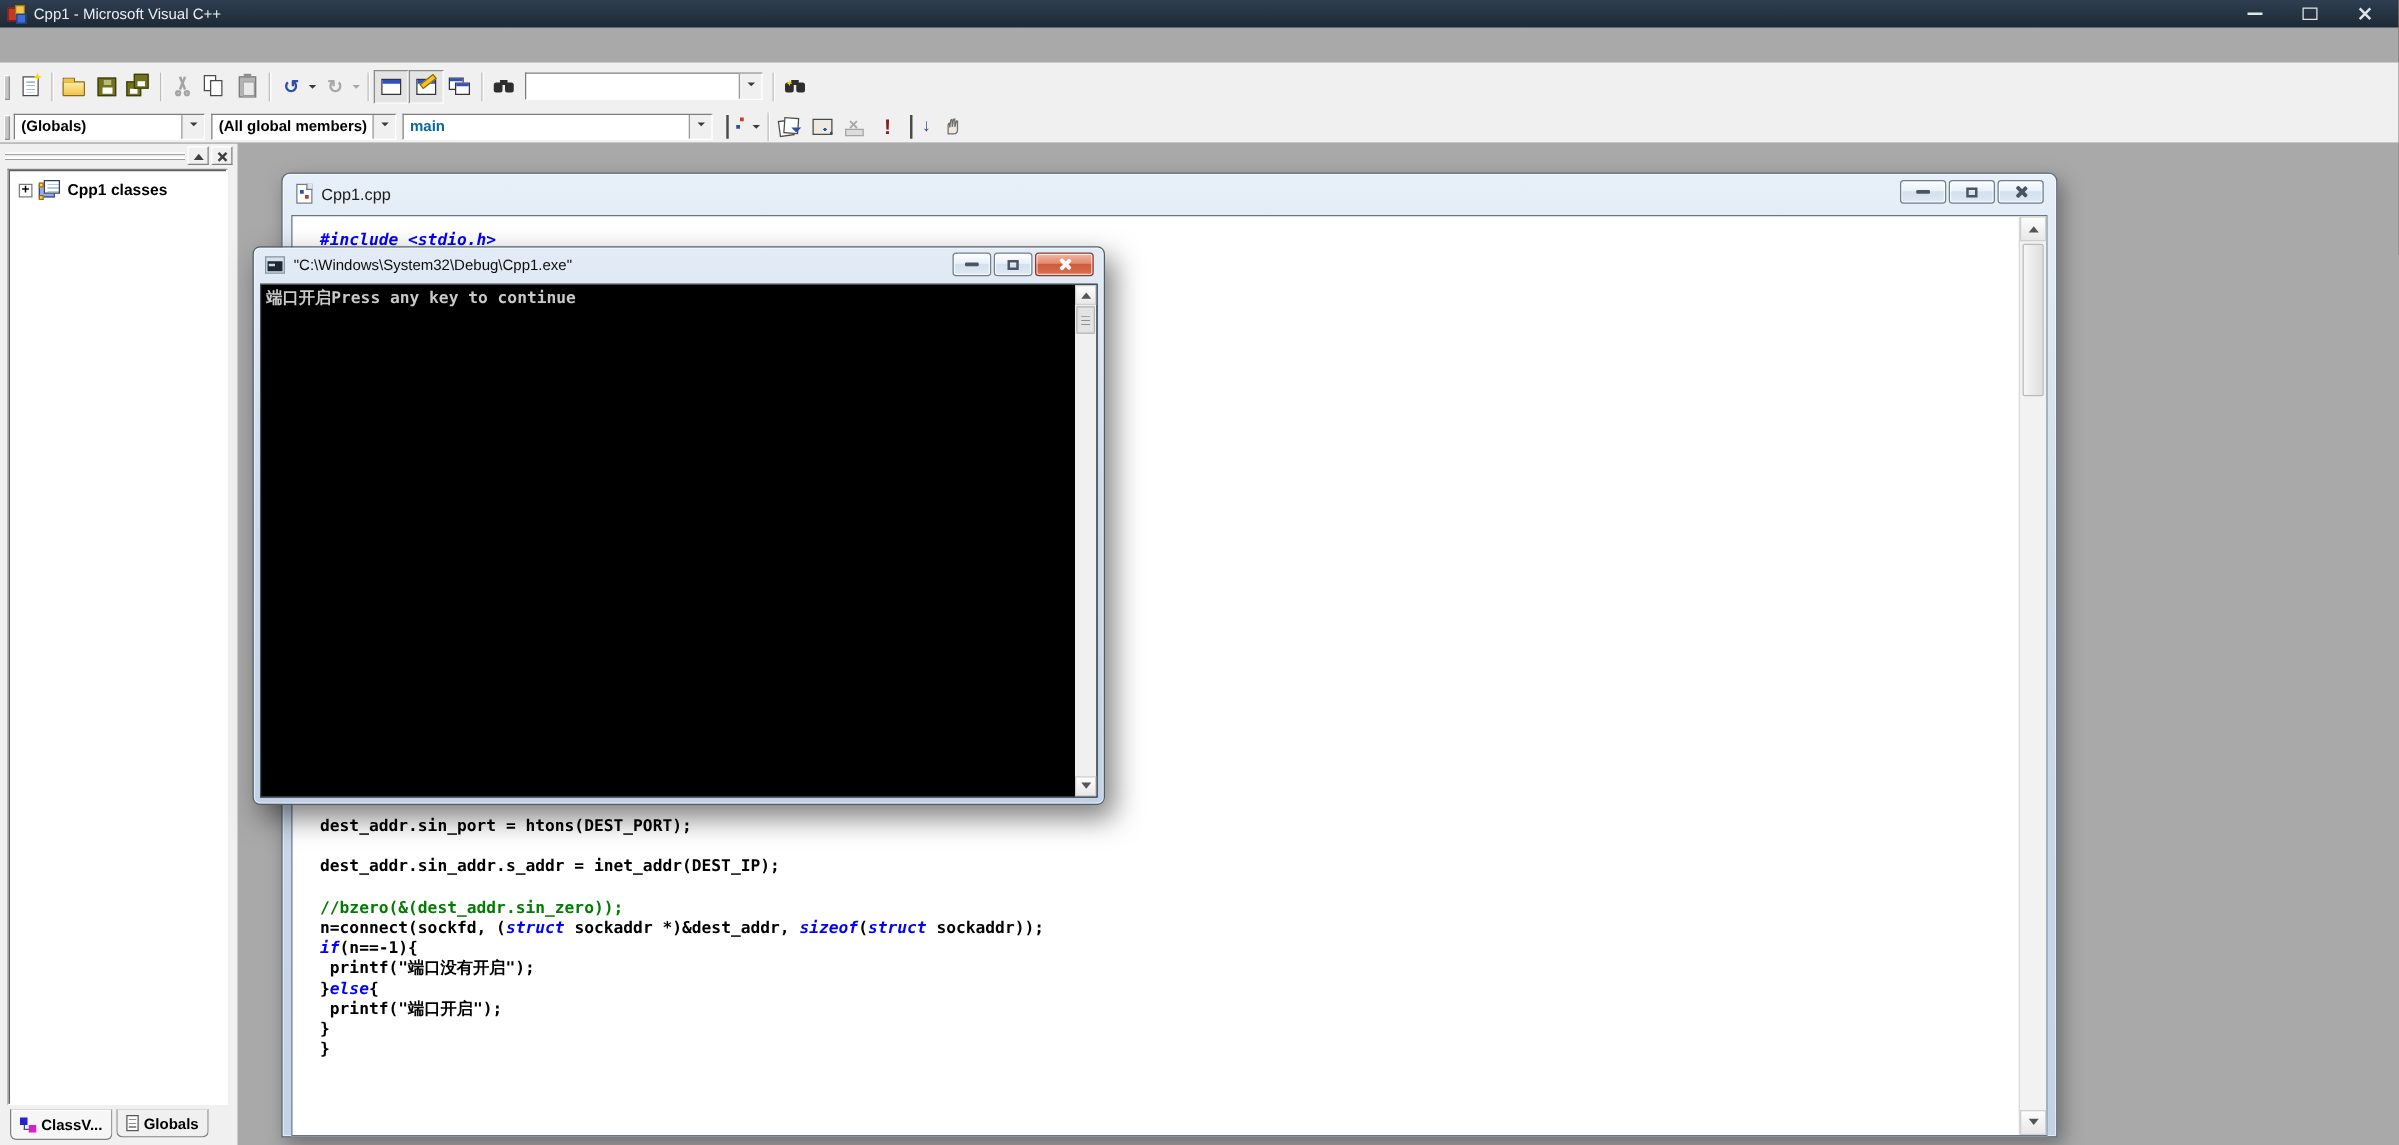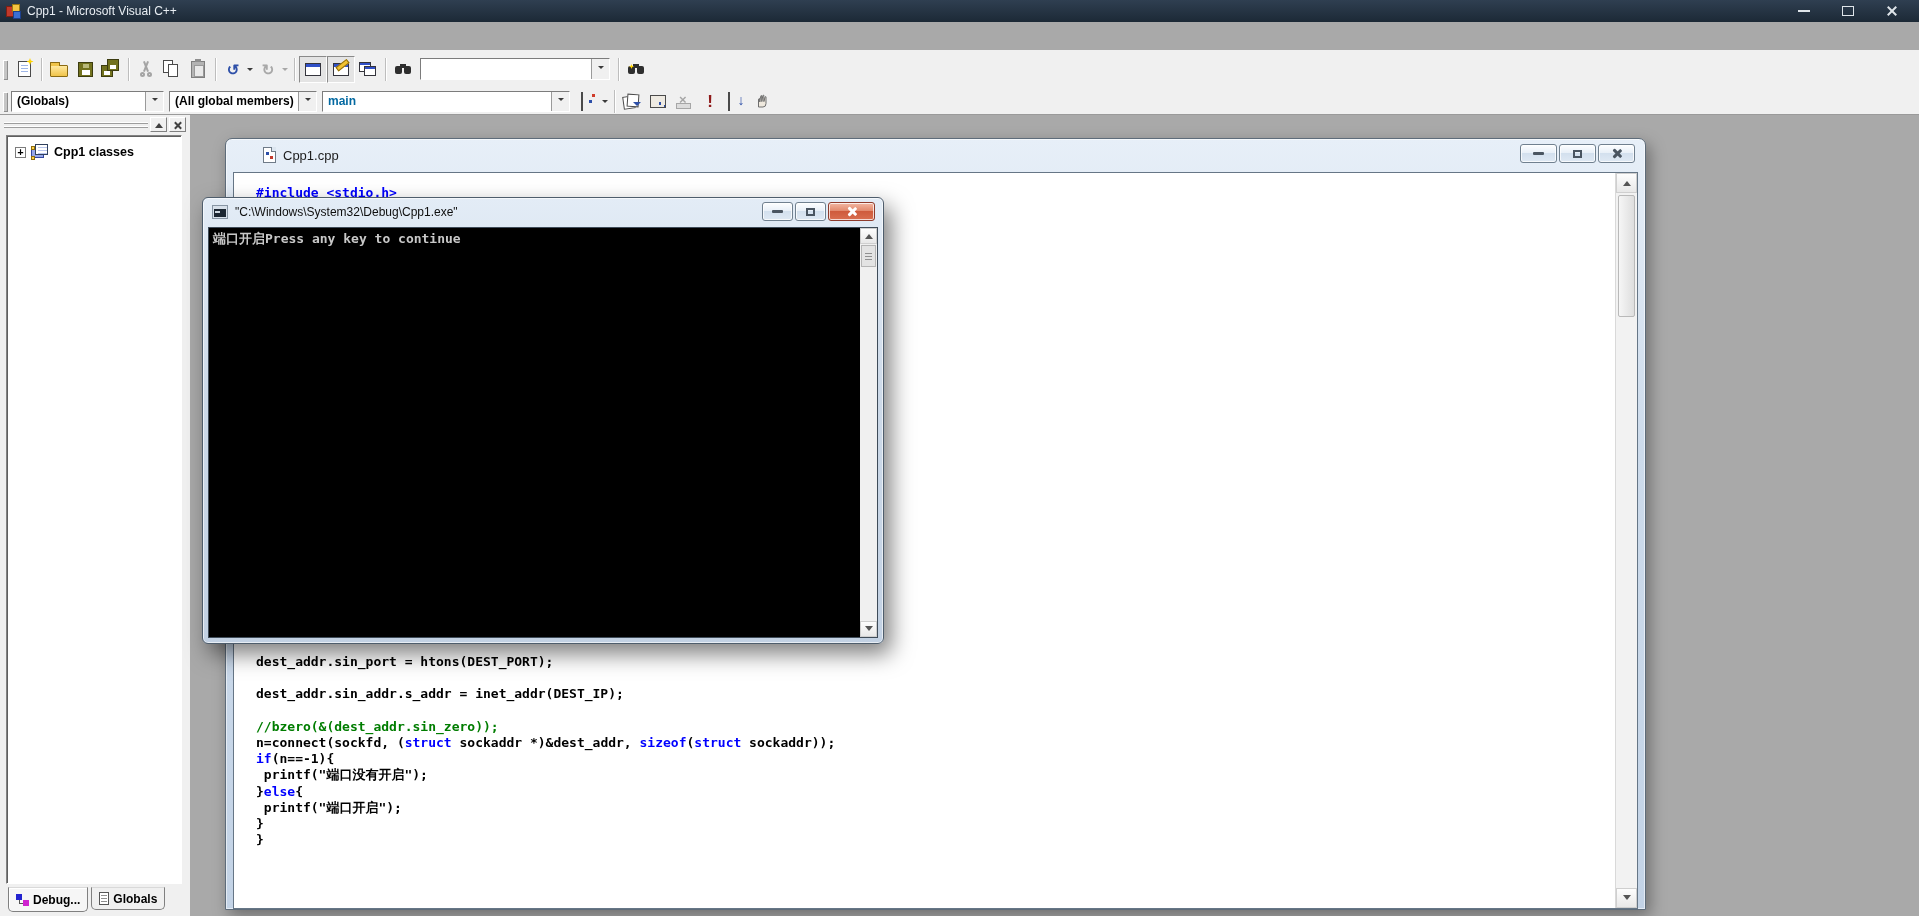--- a/index.html
+++ b/index.html
@@ -146,41 +146,41 @@
   .classview-tab-icon .sq2{position:absolute;right:0;bottom:0;width:6px;height:6px;background:#cf23cf;}
   .classview-tab-icon .ln{position:absolute;left:3px;top:6px;width:7px;height:3px;border-left:1px solid #555;border-bottom:1px solid #555;}
   .fileview-tab-icon{width:10px;height:13px;background:#fff;border:1px solid #555;box-sizing:border-box;
      background-image:repeating-linear-gradient(180deg,#8f8f8f 0 1px,transparent 1px 3px);
      background-size:6px 8px;background-position:1px 2px;background-repeat:no-repeat;}
   
   .child{position:absolute;left:225px;top:23px;width:1421px;height:772px;z-index:1;
      border-radius:7px 7px 0 0;border:1px solid #5e6c7a;
      background:linear-gradient(180deg,#e7eff8,#cddbeb 40%,#c3d3e6);
      box-shadow:inset 0 0 0 1px rgba(255,255,255,.55),4px 6px 16px rgba(0,0,0,.35);box-sizing:border-box;}
-  .child-title{height:32px;display:flex;align-items:center;gap:7px;padding:0 11px;font-size:13px;color:#1c1c1c;margin-left:26px;}
+  .child-title{height:32px;display:flex;align-items:center;gap:7px;padding:0 11px;font-size:13px;color:#1c1c1c;}
   .cpp-icon{position:relative;width:13px;height:16px;background:#fff;border:1px solid #6f7b88;box-sizing:border-box;}
   .cpp-icon::before{content:"";position:absolute;right:-1px;top:-1px;width:4px;height:4px;background:#dce6f0;border-left:1px solid #6f7b88;border-bottom:1px solid #6f7b88;}
   .cpp-icon .m1{position:absolute;left:2px;top:4px;width:3px;height:3px;background:#2d4fa8;}
   .cpp-icon .m2{position:absolute;left:6px;top:8px;width:3px;height:3px;background:#c23b2e;}
   .w7group{position:absolute;top:5px;display:flex;gap:2px;}
   .child .w7group{right:10px;}
   .w7btn{width:37px;height:19px;border:1px solid #70808f;border-radius:3px;
      background:linear-gradient(180deg,#fdfeff,#e9f0f8 45%,#d3e0ee 50%,#dfe9f4);
      box-shadow:inset 0 0 0 1px rgba(255,255,255,.75);display:flex;align-items:center;justify-content:center;box-sizing:border-box;}
   .w7btn .bar{width:11px;height:3px;background:#4a5561;border-radius:1px;}
   .w7btn .box{width:9px;height:8px;border:2px solid #4a5561;box-sizing:border-box;}
   .w7x{position:relative;width:11px;height:11px;}
   .w7x::before,.w7x::after{content:"";position:absolute;left:4.5px;top:0;width:2.5px;height:11px;background:#4a5561;border-radius:1px;}
   .w7x::before{transform:rotate(45deg);} .w7x::after{transform:rotate(-45deg);}
   .w7btn.red{background:linear-gradient(180deg,#f3b7a3,#e28a6e 45%,#cf5b3c 50%,#d96f50);border-color:#8e3b2c;}
   .w7btn.red .w7x::before,.w7btn.red .w7x::after{background:#fff;}
   .child-client{position:absolute;left:7px;right:7px;top:33px;bottom:0;background:#fff;border:1px solid #667686;box-sizing:border-box;}
   .code{position:absolute;left:22px;white-space:pre;font:700 13px/16.2px "DejaVu Sans Mono",monospace;color:#000;}
   #code-top{top:12px;} #code-bottom{top:481px;}
-  .tok-kw{color:var(--kw,#0000ff);} .tok-com{color:var(--com,#007d00);} .tok-plain{color:#000;}
+  .tok-kw{color:var(--kw,#0000ff);font-style:italic;} .tok-com{color:var(--com,#007d00);} .tok-plain{color:#000;}
   .vscroll{position:absolute;right:0;top:0;bottom:0;width:22px;background:#f2f2f2;border-left:1px solid #d9d9d9;box-sizing:border-box;}
   .sbtn{position:absolute;left:0;right:0;height:20px;display:flex;align-items:center;justify-content:center;
      background:linear-gradient(180deg,#fdfdfd,#e8e8e8);border:1px solid #cfcfcf;box-sizing:border-box;}
   .sbtn.up{top:0;} .sbtn.down{bottom:0;}
   .tri-s-up{width:0;height:0;border:4px solid transparent;border-bottom:5px solid #555;margin-top:-3px;}
   .tri-s-down{width:0;height:0;border:4px solid transparent;border-top:5px solid #555;margin-bottom:-3px;}
   .sthumb{position:absolute;left:2px;right:2px;top:22px;height:120px;border:1px solid #b9b9b9;border-radius:2px;
      background:linear-gradient(90deg,#f6f6f6,#dedede);}
   
   .console{position:absolute;left:202px;top:82px;width:682px;height:447px;z-index:5;
@@ -383,21 +383,21 @@
           <span>Cpp1 classes</span>
         </div>
       </div>
       <div class="wtabs">
         <span class="wtab active">
           <span class="classview-tab-icon">
               <span class="sq1"></span>
               <span class="ln"></span>
               <span class="sq2"></span>
             </span>
-          <span>Debug...</span>
+          <span>ClassV...</span>
         </span>
         <span class="wtab">
           <span class="fileview-tab-icon"></span>
           <span>Globals</span>
         </span>
       </div>
     </div>
 
     <div class="child">
       <div class="child-title">

